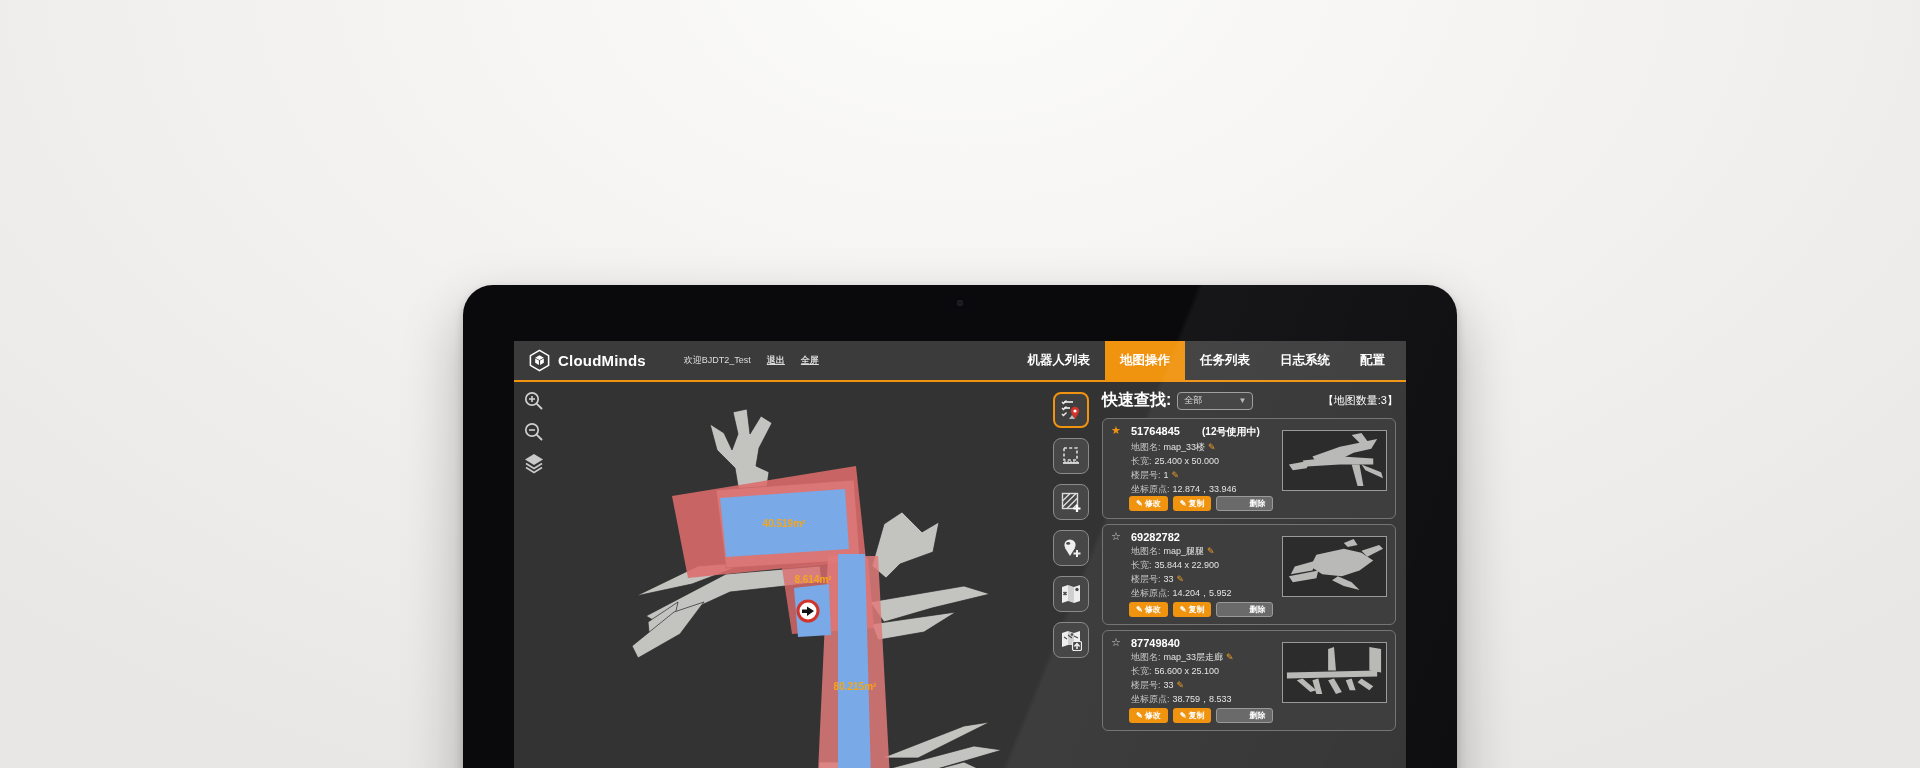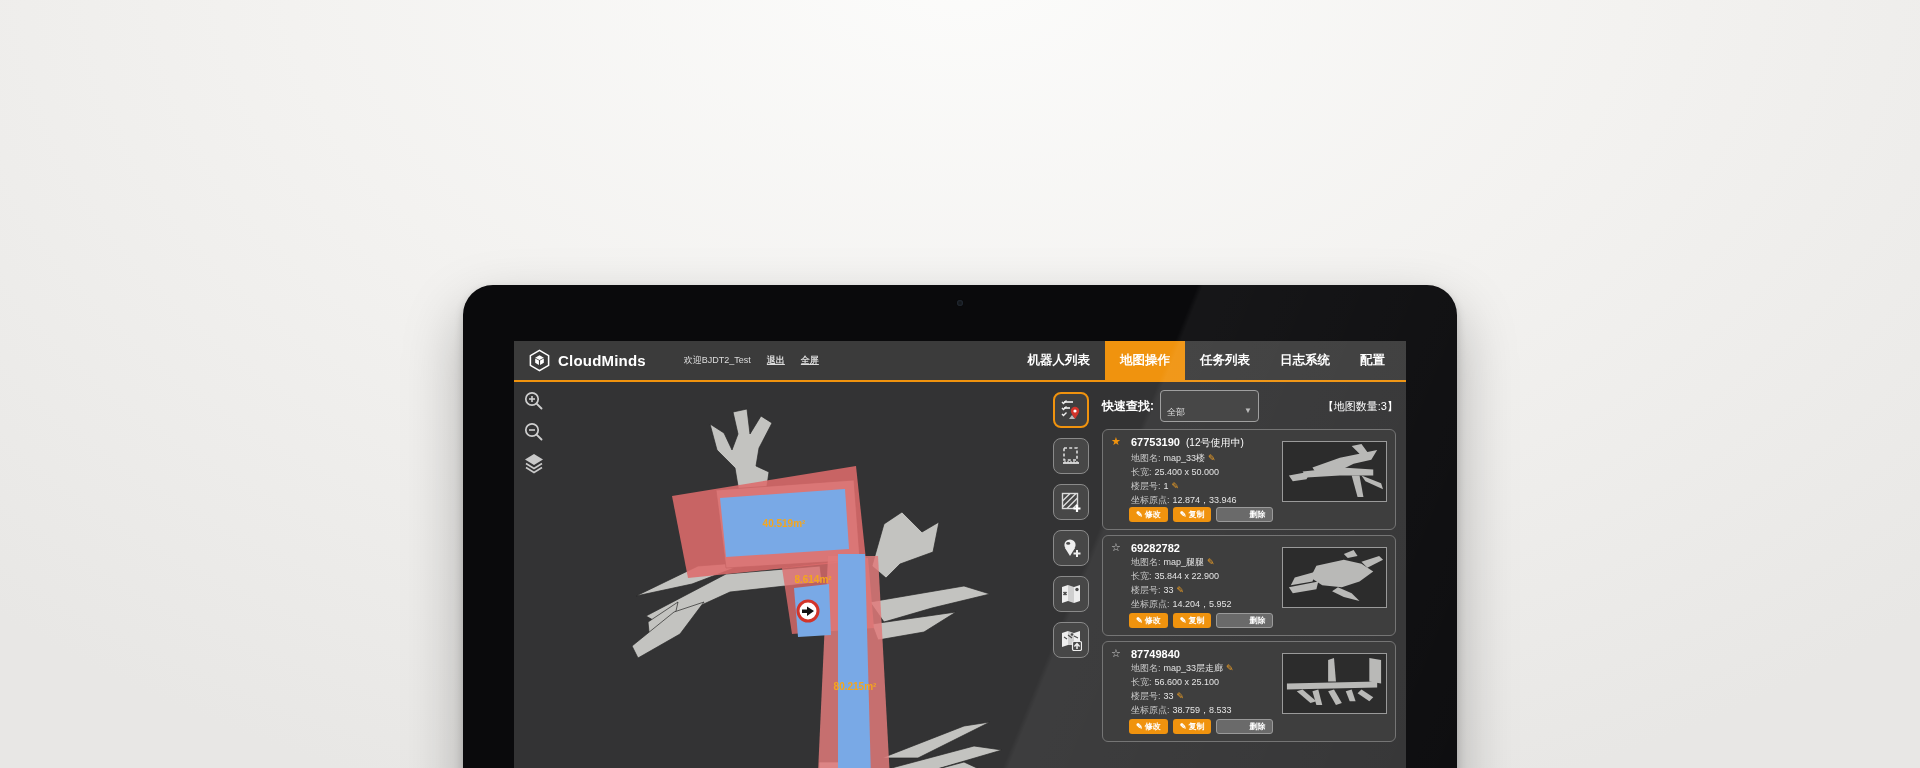--- a/index.html
+++ b/index.html
@@ -46,33 +46,33 @@
 
   
   .vtools { position:absolute; left:539px; top:10px; display:flex; flex-direction:column; gap:10px; z-index:6; }
   .vbtn { width:36px; height:36px; border-radius:8px; background:#474747; border:1px solid #8a8a8a;
     display:flex; align-items:center; justify-content:center; cursor:pointer; }
   .vbtn.active { border:2px solid #f0930e; background:#404040; }
 
   
   .panel { position:absolute; left:588px; top:0; width:298px; height:100%; z-index:6; }
   .qrow { display:flex; align-items:center; margin:8px 2px 7px 0; }
-  .qlabel { color:#fff; font-size:12px; font-weight:bold; }
-  .select { margin-left:6px; width:99px; height:18px; background:#474747; border:1px solid #a0a0a0;
-    border-radius:4px; display:flex; align-items:flex-start; padding:15px 6px; cursor:pointer; }
+  .qlabel { color:#fff; font-size:16px; font-weight:bold; }
+  .select { margin-left:6px; width:76px; height:18px; background:#474747; border:1px solid #a0a0a0;
+    border-radius:4px; display:flex; align-items:center; padding:4px 6px; cursor:pointer; }
   .select .val { color:#ddd; font-size:9px; flex:1; }
   .select .chev { color:#bbb; font-size:8px; }
   .qcount { margin-left:auto; color:#fff; font-size:11px; font-weight:normal; }
 
   .card { width:294px; height:101px; background:#3e3e3e; border:1px solid #757575; border-radius:6px;
     margin-bottom:5px; position:relative; padding:6px 8px; }
   .card .star { position:absolute; left:8px; top:5px; font-size:11px; color:#cfcfcf; cursor:pointer; }
   .card .star.fav { color:#f0930e; }
   .ctitle { margin-left:20px; color:#fff; font-size:11px; font-weight:bold; }
-  .ctitle .sfx { font-weight:normal; font-size:10px; margin-left:3px; }
+  .ctitle .sfx { font-weight:bold; font-size:10px; margin-left:19px; }
   .frow { margin:3px 0 0 20px; font-size:9px; color:#c9c9c9; line-height:11px; white-space:nowrap; }
   .frow .fval { color:#e4e4e4; margin-left:3px; }
   .pencil { color:#f2a024; font-size:9px; margin-left:3px; cursor:pointer; }
   .btnrow { position:absolute; left:26px; bottom:7px; display:flex; gap:5px; }
   .cbtn { height:15px; border-radius:3px; font-size:8px; font-weight:bold; color:#fff;
     display:flex; align-items:center; padding:0 7px; cursor:pointer; }
   .cbtn.orange { background:#f0930e; }
   .cbtn.gray { background:#6a6a6a; border:1px solid #9a9a9a;padding-left:32px; }
   .cbtn .bp { font-size:8px; margin-right:2px; }
   .thumb { position:absolute; right:8px; top:11px; width:105px; height:61px;
@@ -238,21 +238,21 @@
           <div class="select">
             <span class="val">全部</span>
             <span class="chev">▼</span>
           </div>
           <span class="qcount">【地图数量:3】</span>
         </div>
 
         <div class="card">
           <span class="star fav">★</span>
           <div class="ctitle">
-            <span>67753190</span>
+            <span>51764845</span>
             <span class="sfx">(12号使用中)</span>
           </div>
           <div class="frow"><span>地图名:</span><span class="fval">map_33楼</span><span class="pencil">✎</span></div>
           <div class="frow"><span>长宽:</span><span class="fval">25.400 x 50.000</span></div>
           <div class="frow"><span>楼层号:</span><span class="fval">1</span><span class="pencil">✎</span></div>
           <div class="frow"><span>坐标原点:</span><span class="fval">12.874，33.946</span></div>
           <div class="btnrow">
             <div class="cbtn orange">
                 <span class="bp">✎</span>
                 <span>修改</span>

